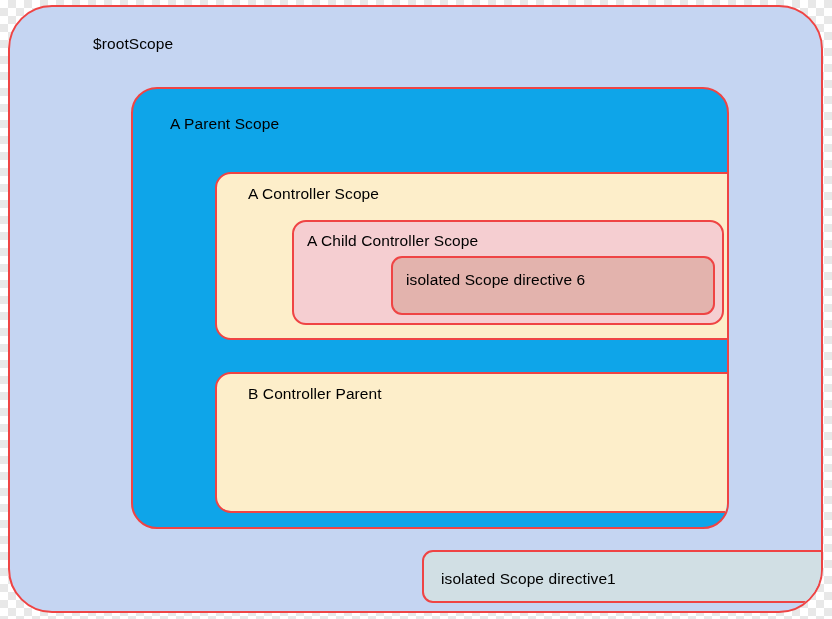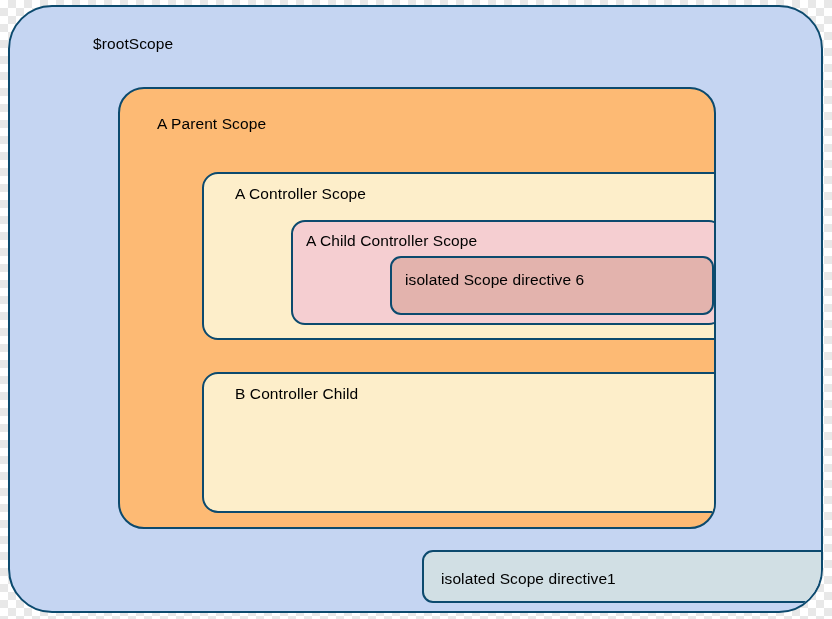--- a/index.html
+++ b/index.html
@@ -21,21 +21,21 @@
 
   #diagram-canvas {
     position: relative;
     width: 832px;
     height: 619px;
   }
 
   .scope-box {
     position: absolute;
     box-sizing: border-box;
-    border: 2px solid #0c4a6e;
+    border: 2px solid #ef4444;
     overflow: hidden;
   }
 
   .scope-label {
     position: absolute;
     color: #000000;
     font-size: 15.5px;
     line-height: 1.1;
     white-space: nowrap;
     letter-spacing: 0.1px;
@@ -50,26 +50,26 @@
     height: 608px;
     border-radius: 44px;
     background: #c5d5f2;
   }
   #label-root-scope {
     left: 83px;
     top: 28px;
   }
 
   #box-parent-scope {
-    left: 108px;
+    left: 121px;
     top: 80px;
     width: 598px;
     height: 442px;
     border-radius: 26px;
-    background: #fdba74;
+    background: #0ea5e9;
   }
   #label-parent-scope {
     left: 37px;
     top: 26px;
   }
 
   #box-a-controller-scope {
     left: 82px;
     top: 83px;
     width: 537px;
@@ -83,21 +83,20 @@
     top: 11px;
   }
 
   #box-a-child-controller-scope {
     left: 75px;
     top: 46px;
     width: 432px;
     height: 105px;
     border-radius: 14px;
     background: #f5ced1;
-    margin-left: 12px;
   }
   #label-a-child-controller-scope {
     left: 13px;
     top: 10px;
   }
 
   #box-isolated-scope-directive-2 {
     left: 97px;
     top: 34px;
     width: 324px;
@@ -154,21 +153,21 @@
           <span class="scope-label" id="label-a-child-controller-scope">A Child Controller Scope</span>
 
           <div class="scope-box" id="box-isolated-scope-directive-2">
             <span class="scope-label" id="label-isolated-scope-directive-2">isolated Scope directive 6</span>
           </div>
 
         </div>
       </div>
 
       <div class="scope-box" id="box-b-controller-scope">
-        <span class="scope-label" id="label-b-controller-scope">B Controller Child</span>
+        <span class="scope-label" id="label-b-controller-scope">B Controller Parent</span>
       </div>
 
     </div>
 
     <div class="scope-box" id="box-isolated-scope-directive-1">
       <span class="scope-label" id="label-isolated-scope-directive-1">isolated Scope directive1</span>
     </div>
 
   </div>
 

